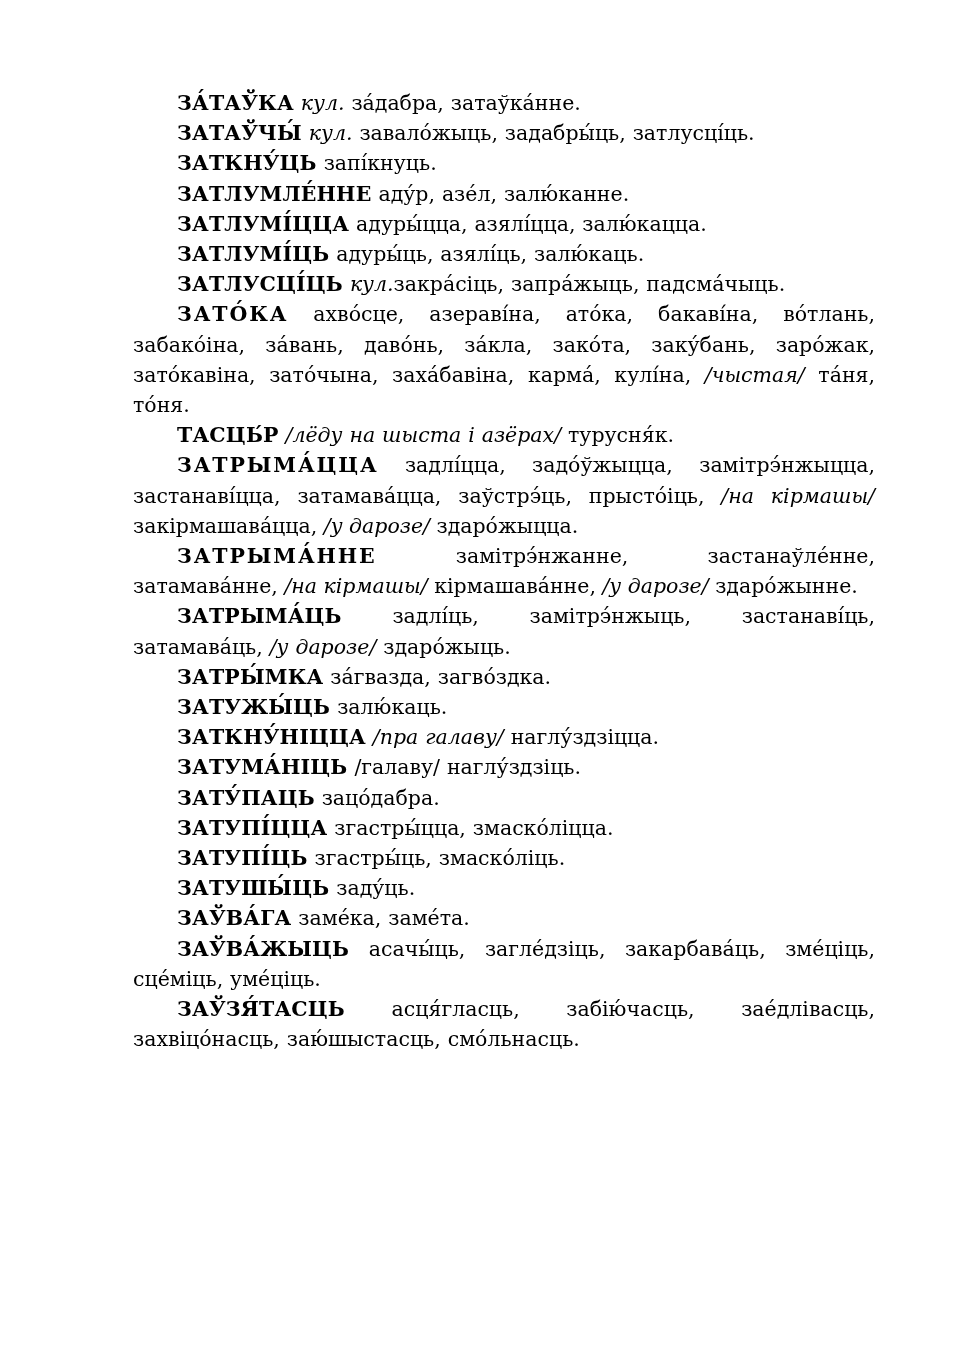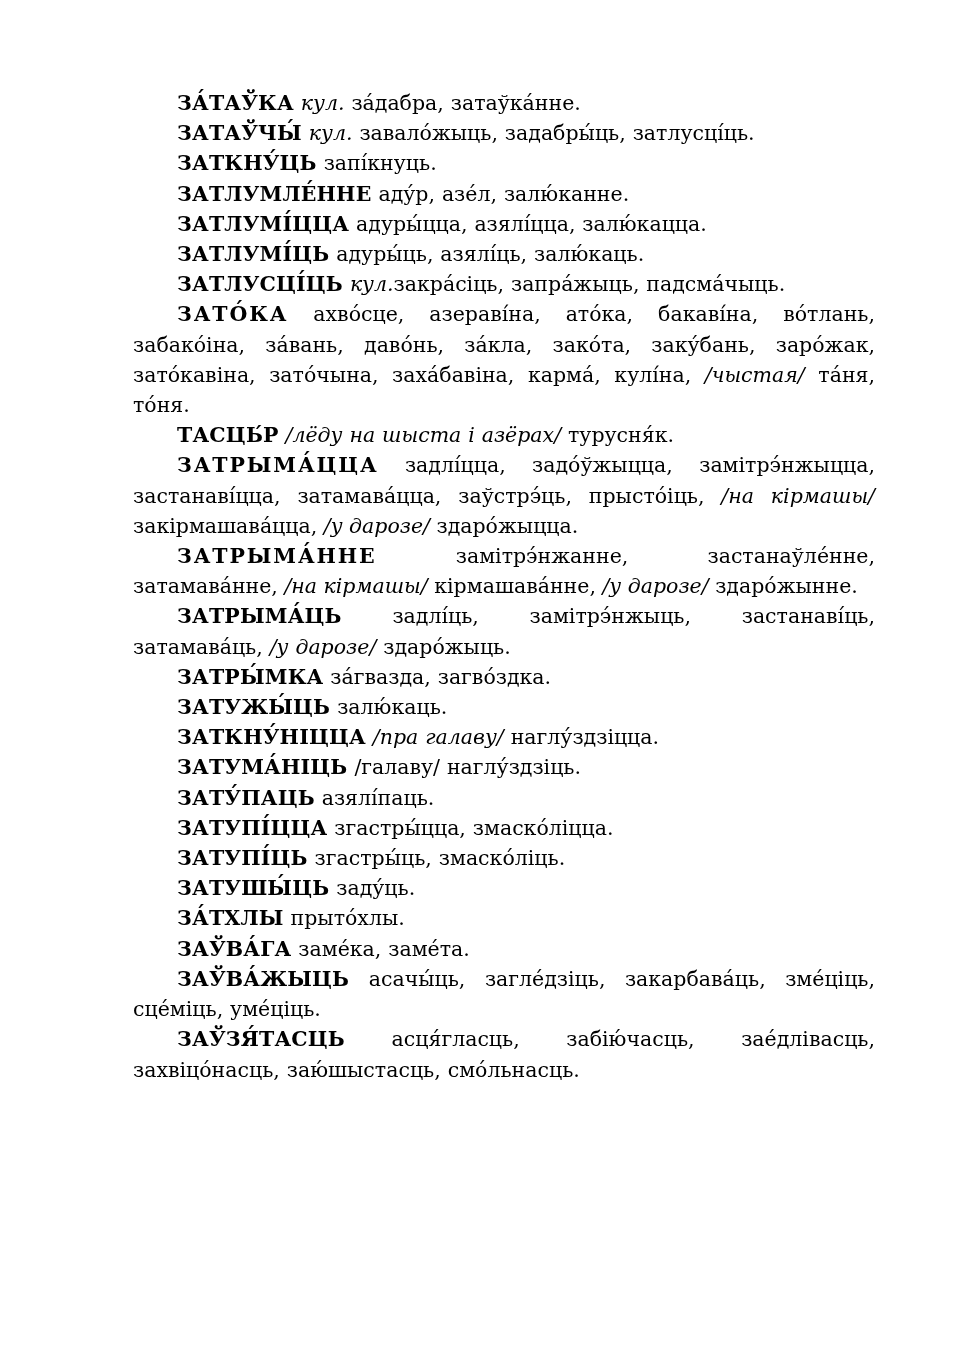--- a/index.html
+++ b/index.html
@@ -74,22 +74,21 @@
       <p class="entry short"><span class="hw">ЗАТЛУСЦІ́ЦЬ</span> <span class="it">кул.</span><span class="syn">закра́сіць, запра́жыць, падсма́чыць.</span></p>
       <p class="entry wide tight"><span class="hw">ЗАТО́КА</span> <span class="syn">ахво́сце, азеравíна, ато́ка, бакавíна, во́тлань, забако́іна, за́вань, даво́нь, за́кла, зако́та, заку́бань, заро́жак, зато́кавіна, зато́чына, заха́бавіна, карма́, кулíна, <span class="it">/чыстая/</span> та́ня, то́ня.</span></p>
       <p class="entry short"><span class="hw">ТАСЦЬ́Р</span> <span class="syn"><span class="it">/лёду на шыста і азёрах/</span> турусня́к.</span></p>
       <p class="entry wide tight"><span class="hw">ЗАТРЫМА́ЦЦА</span> <span class="syn">задлі́цца, задо́ўжыцца, замітрэ́нжыцца, застанаві́цца, затамава́цца, заўстрэ́ць, прысто́іць, <span class="it">/на кірмашы/</span> закірмашава́цца, <span class="it">/у дарозе/</span> здаро́жыцца.</span></p>
       <p class="entry wide tight"><span class="hw">ЗАТРЫМА́ННЕ</span> <span class="syn">замітрэ́нжанне, застанаўле́нне, затамава́нне, <span class="it">/на кірмашы/</span> кірмашава́нне, <span class="it">/у дарозе/</span> здаро́жынне.</span></p>
       <p class="entry"><span class="hw">ЗАТРЫМА́ЦЬ</span> <span class="syn">задлі́ць, замітрэ́нжыць, застанаві́ць, затамава́ць, <span class="it">/у дарозе/</span> здаро́жыць.</span></p>
       <p class="entry short"><span class="hw">ЗАТРЫ́МКА</span> <span class="syn">за́гвазда, загво́здка.</span></p>
       <p class="entry short"><span class="hw">ЗАТУЖЫ́ЦЬ</span> <span class="syn">залю́каць.</span></p>
       <p class="entry short"><span class="hw">ЗАТКНУ́НІЦЦА</span> <span class="syn"><span class="it">/пра галаву/</span> наглу́здзіцца.</span></p>
       <p class="entry short"><span class="hw">ЗАТУМА́НІЦЬ</span> <span class="syn"><span>/галаву/</span> наглу́здзіць.</span></p>
-      <p class="entry short"><span class="hw">ЗАТУ́ПАЦЬ</span> <span class="syn">азялі́паць.</span></p>
+      <p class="entry short"><span class="hw">ЗАТУ́ПАЦЬ</span> <span class="syn">зацо́дабра.</span></p>
       <p class="entry short"><span class="hw">ЗАТУПІ́ЦЦА</span> <span class="syn">згастры́цца, змаско́ліцца.</span></p>
       <p class="entry short"><span class="hw">ЗАТУПІ́ЦЬ</span> <span class="syn">згастры́ць, змаско́ліць.</span></p>
       <p class="entry short"><span class="hw">ЗАТУШЫ́ЦЬ</span> <span class="syn">заду́ць.</span></p>
-      <p class="entry short"><span class="hw">ЗА́ТХЛЫ</span> <span class="syn">прыто́хлы.</span></p>
       <p class="entry short"><span class="hw">ЗАЎВА́ГА</span> <span class="syn">заме́ка, заме́та.</span></p>
       <p class="entry"><span class="hw">ЗАЎВА́ЖЫЦЬ</span> <span class="syn">асачы́ць, загле́дзіць, закарбава́ць, зме́ціць, сце́міць, уме́ціць.</span></p>
       <p class="entry"><span class="hw">ЗАЎЗЯ́ТАСЦЬ</span> <span class="syn">асця́гласць, забію́часць, зае́длівасць, захвіцо́насць, заю́шыстасць, смо́льнасць.</span></p>
     </div>
 </div>
 
 </body></html>

